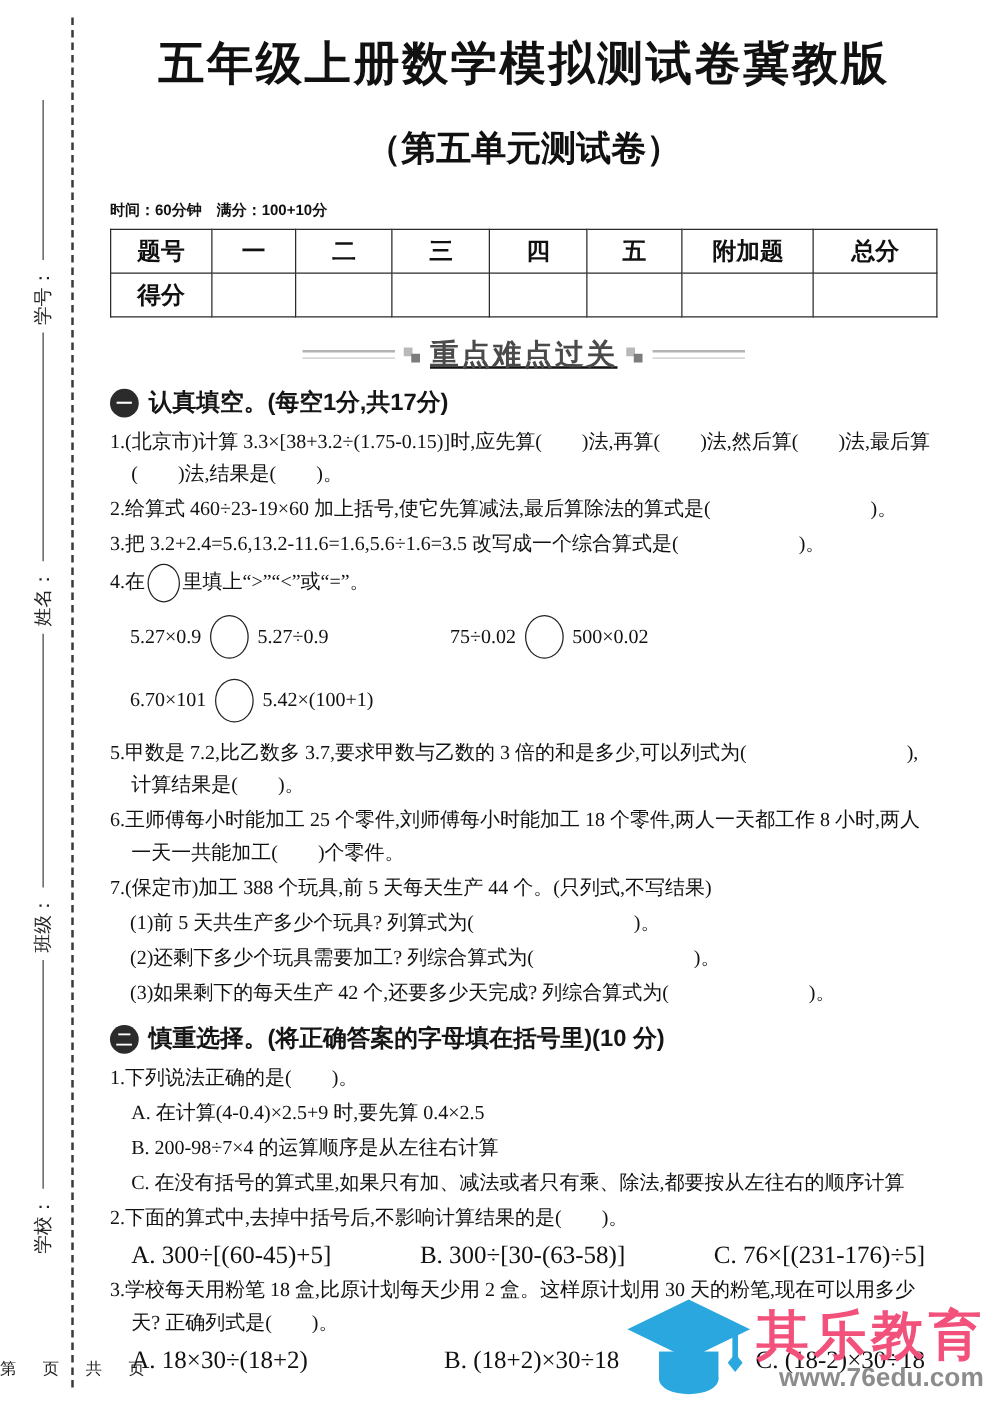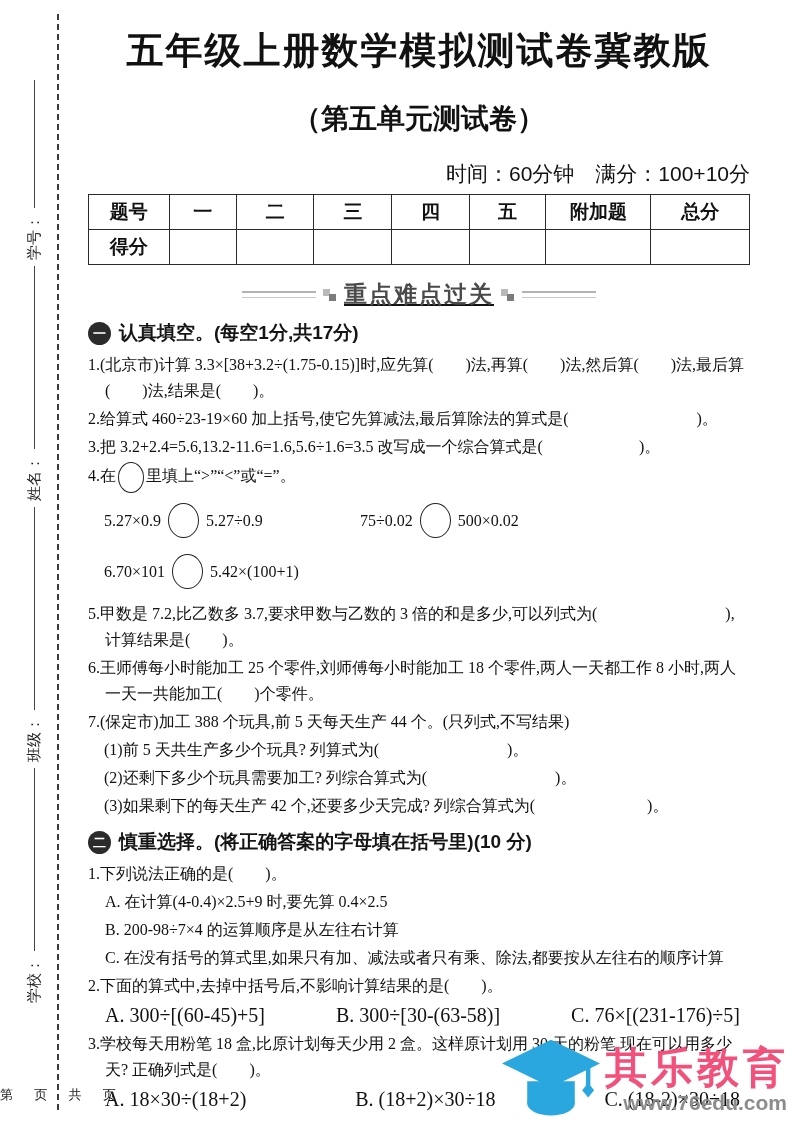--- a/index.html
+++ b/index.html
@@ -17,22 +17,22 @@
   .m-label{height:58px;display:flex;align-items:center;justify-content:center;}
   .m-label span{transform:rotate(-90deg);white-space:nowrap;font-size:15px;color:#222;
                 font-family:"Liberation Sans",sans-serif;}
 
   
   .content{position:absolute;left:88px;top:18px;width:662px;}
   .title{text-align:center;font-family:"Liberation Sans","DejaVu Sans",sans-serif;
          font-weight:900;font-size:37px;letter-spacing:2px;margin-top:8px;}
   .subtitle{text-align:center;font-family:"Liberation Sans","DejaVu Sans",sans-serif;
             font-weight:900;font-size:28px;margin-top:24px;}
-  .meta{text-align:right;font-family:"Liberation Sans","DejaVu Sans",sans-serif;
-        font-weight:normal;font-size:21px;margin-top:22px;margin-bottom:6px;}
+  .meta{font-family:"Liberation Sans","DejaVu Sans",sans-serif;
+        font-weight:bold;font-size:12px;margin-top:22px;margin-bottom:6px;}
 
   table.score{border-collapse:collapse;width:100%;table-layout:fixed;
               font-family:"Liberation Sans","DejaVu Sans",sans-serif;border-radius:26px;}
   table.score td{border:1.5px solid #2b2b2b;height:32px;text-align:center;
                  font-size:19px;font-weight:600;}
   col.c0{width:12.2%} col.c1{width:10.2%} col.c2{width:11.7%} col.c3{width:11.8%}
   col.c4{width:11.7%} col.c5{width:11.6%} col.c6{width:15.9%} col.c7{width:14.9%}
 
   .banner{display:flex;align-items:center;justify-content:center;gap:7px;margin:14px 0 10px 0;text-decoration:underline;}
   .banner-text{font-family:"Liberation Sans","DejaVu Sans",sans-serif;font-weight:900;

